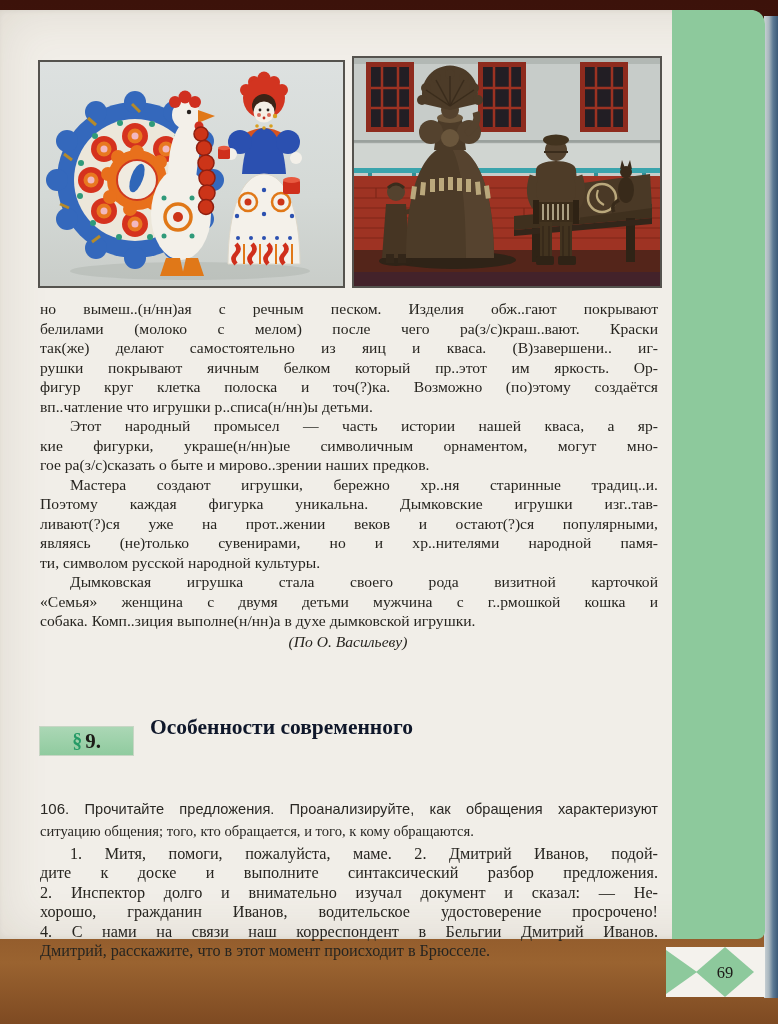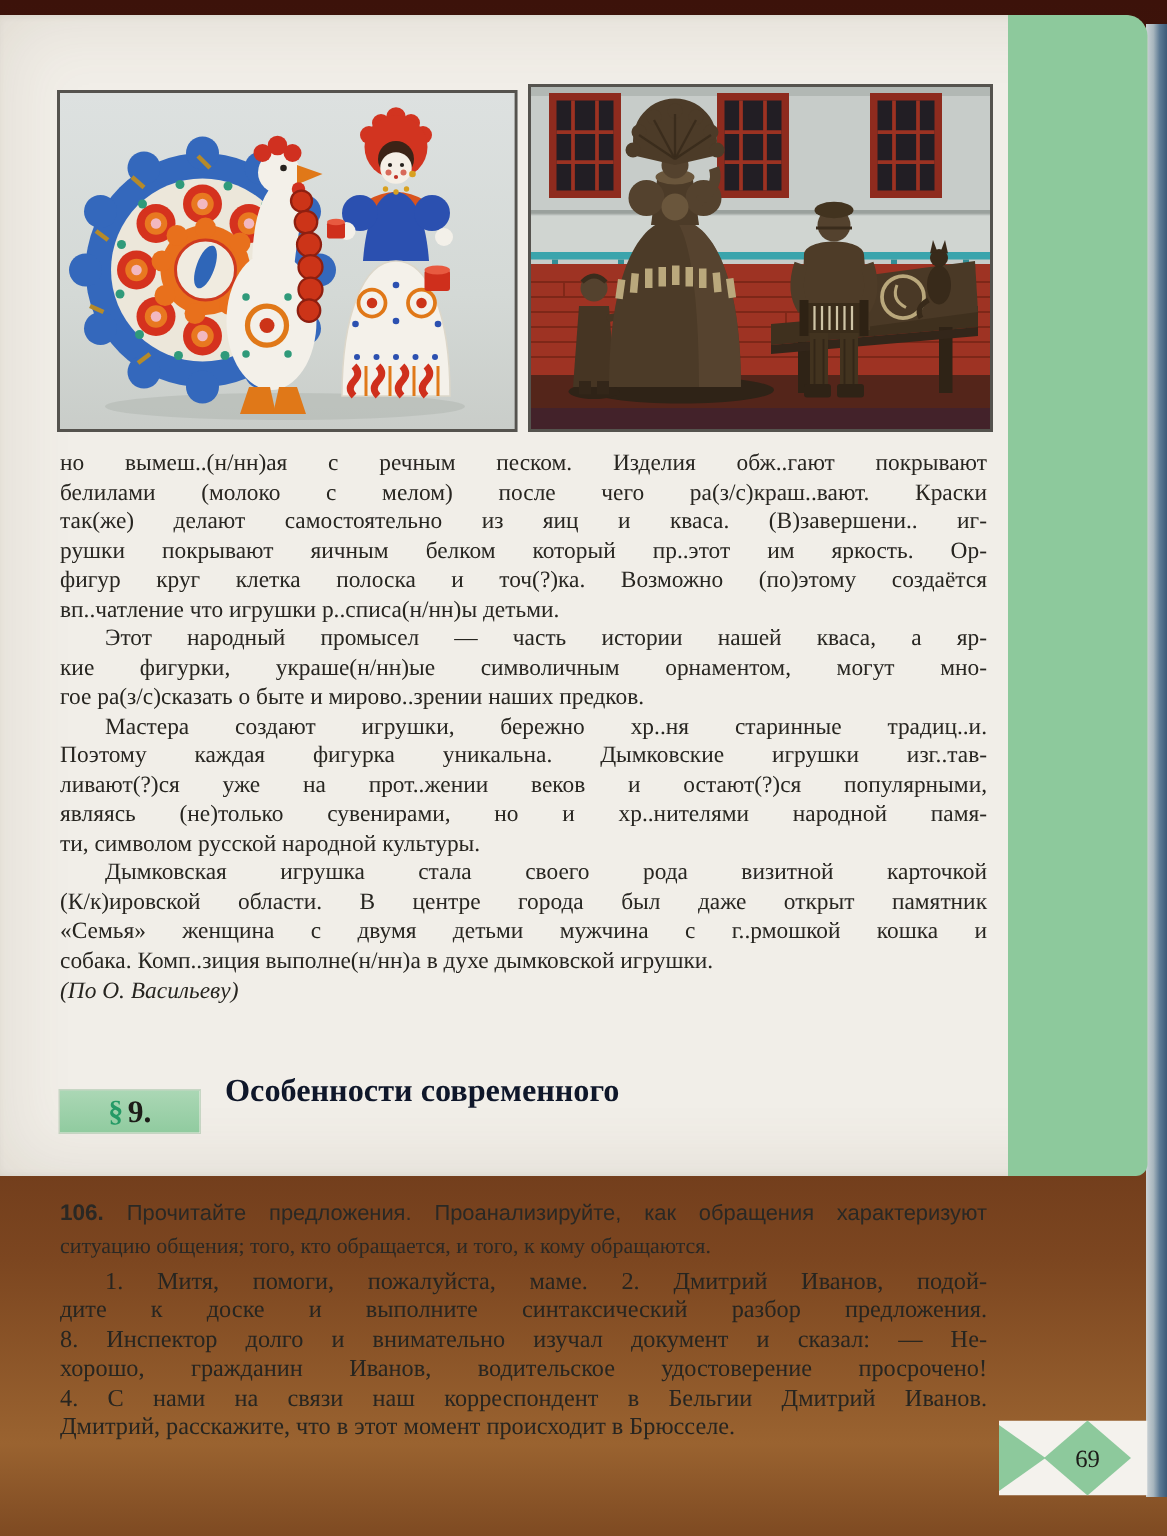--- a/index.html
+++ b/index.html
@@ -1,46 +1,46 @@
 <!DOCTYPE html>
 <html><head>
 <meta charset="utf-8">
 <style>
   html,body{margin:0;padding:0;background:#2e100a;}
   .scene{position:relative;width:778px;height:1024px;overflow:hidden;
     background:linear-gradient(180deg,#3c120a 0%,#4a1b0d 38%,#5c2a13 62%,#7c4620 82%,#9a6330 94%,#7e4a22 100%);
     font-family:"Liberation Serif",serif;}
-  .page{position:absolute;left:0;top:10px;width:765px;height:774px;background:#f1eee8;
+  .page{position:absolute;left:0;top:10px;width:765px;height:929px;background:#f1eee8;
     border-radius:0 16px 10px 0;box-shadow:inset 0 0 50px rgba(110,95,60,.14), inset -2px 0 6px rgba(0,0,0,.08);}
   .book-edge{position:absolute;left:764px;top:16px;width:14px;height:982px;
     background:linear-gradient(90deg,#ccd3d6 0%,#a8b6be 35%,#5d7a94 65%,#3c5a78 100%);}
   .green-strip{position:absolute;left:672px;top:0;width:93px;height:100%;background:#8dc99c;border-radius:0 14px 8px 0;}
   
   .photo{position:absolute;display:block;border:2px solid #55534e;background:#d5dad8;}
   .photo-left{left:38px;top:50px;}
   .photo-right{left:352px;top:46px;}
   
   .text-col{position:absolute;left:40px;top:289px;width:618px;color:#272520;
     font-size:15.6px;line-height:19.5px;}
   .tline{text-align:justify;text-align-last:justify;}
   .tline-last{text-align-last:left;font-family:Liberation Serif, serif;}
   .tline-indent{text-indent:30px;}
-  .attribution{text-align:left;font-style:italic;padding-right:2px;line-height:21px;}
+  .attribution{text-align:center;font-style:italic;padding-right:2px;line-height:21px;}
   
   .section-head{position:absolute;left:40px;top:705px;width:618px;height:80px;}
   .badge{position:absolute;left:0;top:12px;width:93px;height:28px;
     background:linear-gradient(180deg,#abd7b5,#90cb9f);
     display:flex;align-items:center;justify-content:center;font-weight:bold;box-shadow:0 0 0 1px rgba(120,170,130,.35);}
   .badge .sym{color:#259a66;font-size:20px;margin-right:3px;}
   .badge .num{color:#1d1c18;font-size:21px;}
   .sec-title{position:absolute;left:110px;top:-2px;font-size:21.5px;font-weight:bold;line-height:29.5px;color:#0f172a;}
   
   .instr{position:absolute;left:40px;top:788px;width:618px;color:#2a2824;
     font-family:"Liberation Sans",sans-serif;font-size:14.6px;line-height:21.5px;}
-  .ex-num{font-weight:bold;font-size:15px;}
+  .ex-num{font-weight:normal;font-size:15px;}
   .sentences{position:absolute;left:40px;top:835px;width:618px;color:#272520;
     font-size:16.2px;line-height:19.4px;}
   
   .pageno-band{position:absolute;left:666px;top:937px;}
 </style>
 </head>
 <body>
 
 <div class="scene">
   <div class="book-edge"></div>
@@ -450,21 +450,20 @@
           </div>
           <div class="para">
             <div class="tline tline-indent">Мастера создают игрушки, бережно хр..ня старинные традиц..и.</div>
             <div class="tline">Поэтому каждая фигурка уникальна. Дымковские игрушки изг..тав-</div>
             <div class="tline">ливают(?)ся уже на прот..жении веков и остают(?)ся популярными,</div>
             <div class="tline">являясь (не)только сувенирами, но и хр..нителями народной памя-</div>
             <div class="tline tline-last">ти, символом русской народной культуры.</div>
           </div>
           <div class="para">
             <div class="tline tline-indent">Дымковская игрушка стала своего рода визитной карточкой</div>
-            <div class="tline">(К/к)ировской области. В центре города был даже открыт памятник</div>
             <div class="tline">«Семья» женщина с двумя детьми мужчина с г..рмошкой кошка и</div>
             <div class="tline tline-last">собака. Комп..зиция выполне(н/нн)а в духе дымковской игрушки.</div>
           </div>
         </div>
       <div class="attribution">(По О. Васильеву)</div>
     </div>
 
     <div class="section-head">
       <div class="badge">
         <span class="sym">§</span>
@@ -475,21 +474,21 @@
         </div>
     </div>
 
     <div class="instr" id="instr-lines">
         <div class="tline"><span class="ex-num">106. </span>Прочитайте предложения. Проанализируйте, как обращения характеризуют</div>
         <div class="tline tline-last">ситуацию общения; того, кто обращается, и того, к кому обращаются.</div>
       </div>
     <div class="sentences" id="sent-lines">
         <div class="tline tline-indent">1. Митя, помоги, пожалуйста, маме. 2. Дмитрий Иванов, подой-</div>
         <div class="tline">дите к доске и выполните синтаксический разбор предложения.</div>
-        <div class="tline">8. Инспектор долго и внимательно изучал документ и сказал: — Не-</div>
+        <div class="tline">2. Инспектор долго и внимательно изучал документ и сказал: — Не-</div>
         <div class="tline">хорошо, гражданин Иванов, водительское удостоверение просрочено!</div>
         <div class="tline">4. С нами на связи наш корреспондент в Бельгии Дмитрий Иванов.</div>
         <div class="tline tline-last">Дмитрий, расскажите, что в этот момент происходит в Брюсселе.</div>
       </div>
 
     <svg class="pageno-band" width="99" height="50" viewBox="0 0 99 50">
       <rect width="99" height="50" fill="#f4f2ed"></rect>
       <polygon points="0,3 31,25 0,47" fill="#8dc99c"></polygon>
       <polygon points="59,0 88,25 59,50 30,25" fill="#8dc99c"></polygon>
       <text x="59" y="31" text-anchor="middle" font-size="16.5" fill="#1c1b18" font-family="Liberation Serif, serif">69</text>

